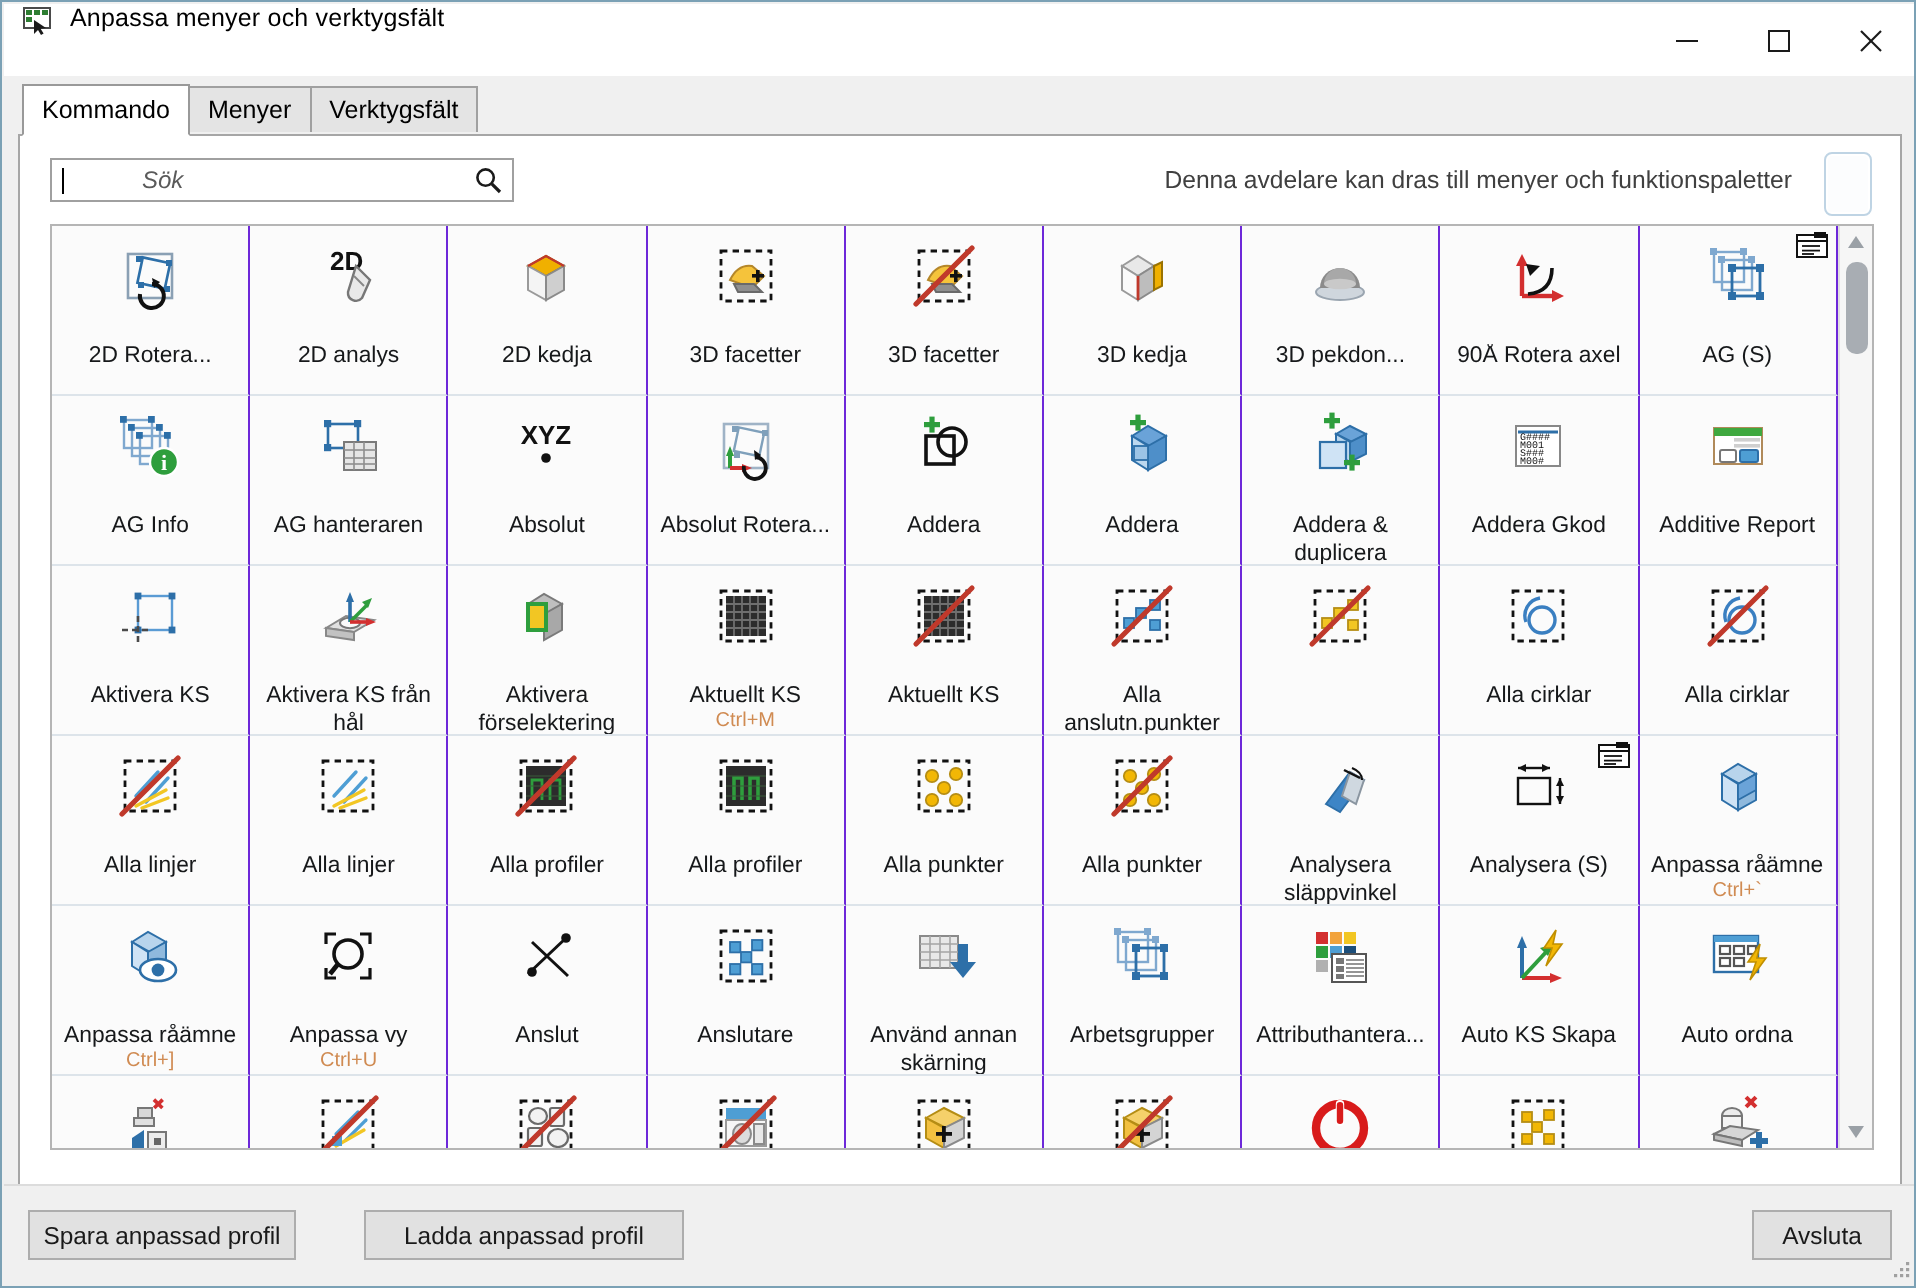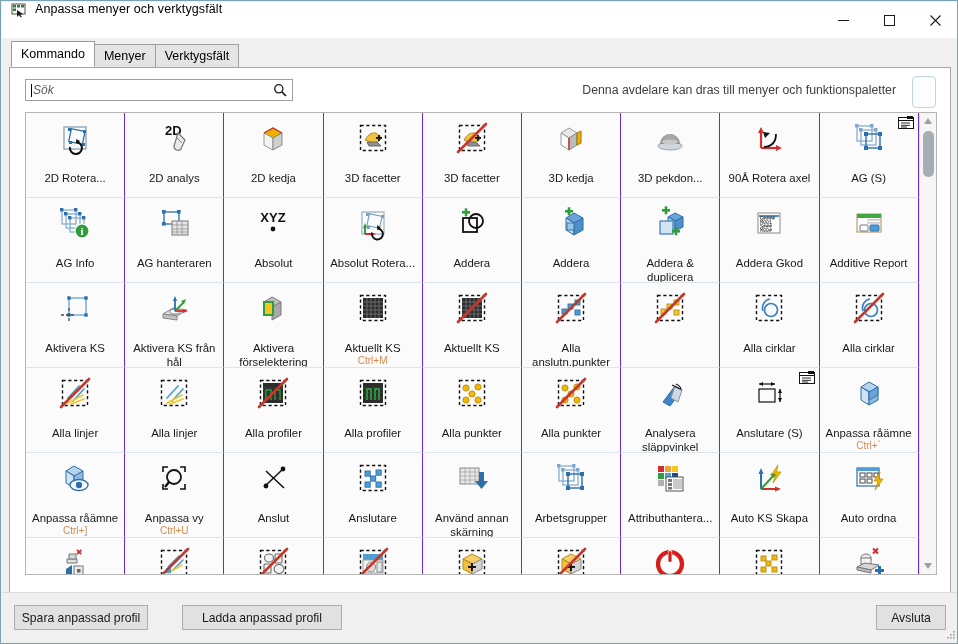--- a/index.html
+++ b/index.html
@@ -56,21 +56,21 @@
     color: #1a1a1a;
   }
 
   
   .tabstrip {
     position: absolute;
     left: 10px;
     top: 41px;
     height: 25px;
     display: flex;
-    align-items: flex-end;
+    align-items: center;
     z-index: 5;
   }
   .tab {
     height: 23px;
     line-height: 23px;
     padding: 0 9px;
     font-size: 12.5px;
     color: #000;
     background: #e4e4e4;
     border: 1px solid #a0a0a0;
@@ -98,27 +98,28 @@
     background: #ffffff;
     border: 1px solid #a6a6a6;
     box-sizing: border-box;
   }
 
   
   .searchbox {
     position: absolute;
     left: 15px;
     top: 11px;
-    width: 268px;
+    width: 232px;
     height: 22px;
     border: 1px solid #a0a0a0;
     background: #fff;
     box-sizing: border-box;
     display: flex;
     align-items: center;
+    gap: 38px;
   }
   .search-caret {
     width: 1px;
     height: 13px;
     background: #000;
     margin-left: 5px;
   }
   .search-placeholder {
     font-size: 12px;
     font-style: italic;
@@ -885,21 +886,21 @@
               <svg width="36" height="36" viewBox="0 0 36 36">
                 <rect x="8" y="14" width="16" height="13" fill="none" stroke="#111" stroke-width="1.2"></rect>
                 <line x1="8" y1="9" x2="24" y2="9" stroke="#111" stroke-width="1.2"></line>
                 <polygon points="8,9 12,7 12,11" fill="#111"></polygon>
                 <polygon points="24,9 20,7 20,11" fill="#111"></polygon>
                 <line x1="29" y1="14" x2="29" y2="27" stroke="#111" stroke-width="1.2"></line>
                 <polygon points="29,14 27,18 31,18" fill="#111"></polygon>
                 <polygon points="29,27 27,23 31,23" fill="#111"></polygon>
               </svg>
             </div>
-            <div class="lbl">Anslutare (S)</div>
+            <div class="lbl">Analysera (S)</div>
             <div class="corner-badge">
               <svg width="16" height="14" viewBox="0 0 16 14">
                 <rect x="0.5" y="1.5" width="15" height="11" fill="#fff" stroke="#111" stroke-width="1"></rect>
                 <rect x="0.5" y="1.5" width="15" height="3" fill="#fff" stroke="#111" stroke-width="1"></rect>
                 <rect x="9" y="0" width="6" height="3" fill="#111"></rect>
                 <g stroke="#111" stroke-width="0.9">
                   <line x1="3" y1="7" x2="12" y2="7"></line>
                   <line x1="3" y1="9.3" x2="12" y2="9.3"></line>
                   <line x1="3" y1="11" x2="9" y2="11"></line>
                 </g>

